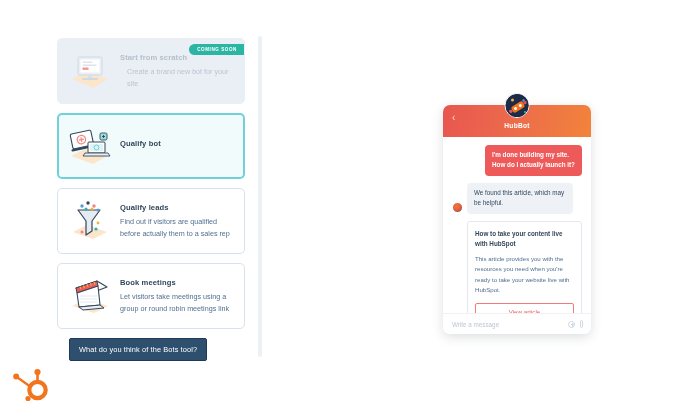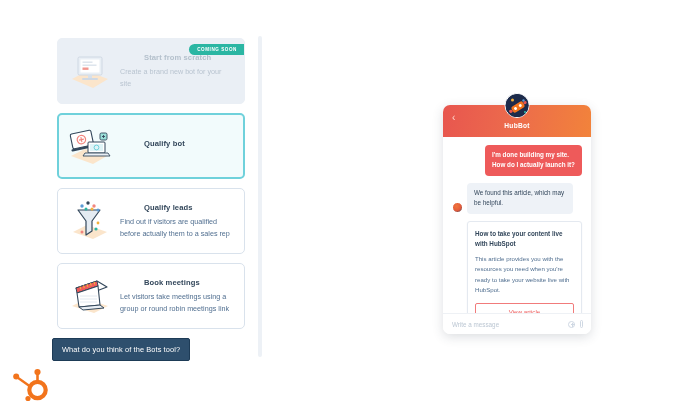--- a/index.html
+++ b/index.html
@@ -40,43 +40,42 @@
     width: 46px; height: 44px;
     flex: 0 0 46px;
     position: relative;
     margin-right: 7px;
   }
   .card-text { flex: 1 1 auto; min-width: 0; }
   .card-title {
     font-size: 7.6px; font-weight: bold;
     color: #33475b; line-height: 1.35; margin-bottom: 3px;
     letter-spacing: .1px;
-    margin-left: 24px;
   }
   .bot-card.disabled .card-title { color: #b4c0cc; }
   .card-desc {
     font-size: 7.2px; color: #516f90; line-height: 1.55;
   }
-  .bot-card.disabled .card-desc { color: #b9c4d0; }
+  .bot-card.disabled .card-desc { color: #b9c4d0; margin-left: 7px; }
 
   .badge-soon {
     position: absolute; right: 0px; top: 5px;
     background: #2bb6a3;
     color: #ffffff;
     font-size: 4.6px;
     font-weight: bold;
     letter-spacing: .55px;
     padding: 3px 7px 3px 8px;
     border-radius: 9px 0 0 9px;
     white-space: nowrap;
   }
 
   
   .feedback-btn {
-    position: absolute; left: 52px; top: 338px;
+    position: absolute; left: 69px; top: 338px;
     background: #2e4f6d;
     border: 1px solid #1d3b56;
     color: #ffffff;
     font-size: 7.4px;
     padding: 6px 9px 6px 9px;
     border-radius: 2px;
     white-space: nowrap;
     letter-spacing: .1px;
   }
 

